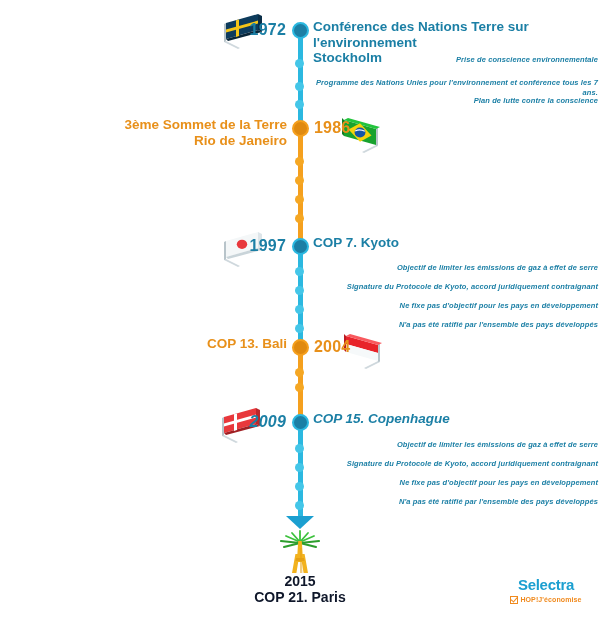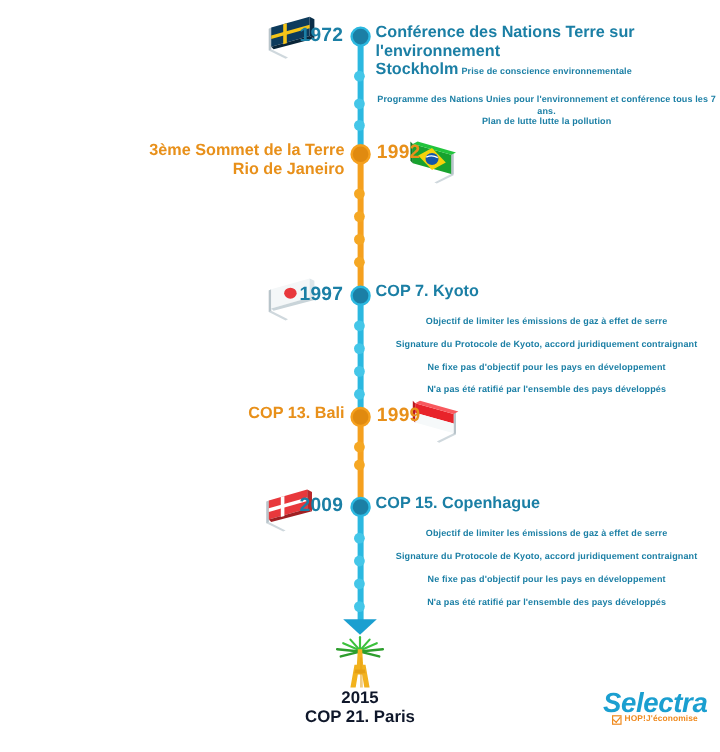--- a/index.html
+++ b/index.html
@@ -103,21 +103,21 @@
   .bullet-text {
     position: absolute;
     top: 0;
     font-size: 7.5px;
     font-weight: bold;
     line-height: 9.5px;
     letter-spacing: 0.1px;
     white-space: pre-line;
   }
   .bullet-text.blue   { color: #1b7fa5; }
-  .bullet-text.right  { left: 313px; width: 285px; text-align: center; }
+  .bullet-text.right  { left: 313px; width: 285px; text-align: right; font-style: italic; }
 
   
   .flag {
     position: absolute;
     width: 48px;
     height: 42px;
   }
 
   
   #arrow-head {
@@ -145,26 +145,25 @@
 
   
   #selectra-logo {
     position: absolute;
     left: 496px;
     top: 575px;
     width: 100px;
     text-align: center;
   }
   #selectra-wordmark {
-    font-size: 23px;
+    font-size: 15px;
     font-weight: bold;
     color: #1b9fd0;
     letter-spacing: -0.3px;
     line-height: 20px;
-    font-style: italic;
   }
   #selectra-tagline-row {
     display: flex;
     align-items: center;
     justify-content: center;
     gap: 2px;
     margin-top: 1px;
   }
   #selectra-tagline {
     font-size: 7px;
@@ -223,39 +222,39 @@
     <div class="bullet" style="top:55px;">
       <div class="bullet-dot blue"></div>
       <div class="bullet-text blue right">Prise de conscience environnementale</div>
     </div>
     <div class="bullet" style="top:78px;">
       <div class="bullet-dot blue"></div>
       <div class="bullet-text blue right">Programme des Nations Unies pour l'environnement et conférence tous les 7 ans.</div>
     </div>
     <div class="bullet" style="top:96px;">
       <div class="bullet-dot blue"></div>
-      <div class="bullet-text blue right">Plan de lutte lutte la pollution</div>
+      <div class="bullet-text blue right">Plan de lutte contre la conscience</div>
     </div>
   </div>
 
   <div class="event">
     <svg class="flag" style="left:336px; top:114px;" viewBox="0 0 48 42">
       <polygon points="42,32 40,31 26,38 28,39" fill="#cfd8dd"></polygon>
       <rect x="40" y="14" width="2" height="18" fill="#cfd8dd"></rect>
       <polygon points="40,14 42,13 42,31 40,32" fill="#b8c4ca"></polygon>
       <polygon points="8,6 40,15 40,31 8,22" fill="#18a22e"></polygon>
       <polygon points="8,6 12,4 44,13 40,15" fill="#22c43c"></polygon>
       <polygon points="8,6 8,22 6,20 6,4" fill="#0f7c22"></polygon>
       <polygon points="24,9.3 35.5,21.5 24,27.7 12.5,15.5" fill="#f5d20b"></polygon>
       <ellipse cx="24" cy="18.5" rx="5.4" ry="5" fill="#1455a8"></ellipse>
       <path d="M19.2 16.9 Q24 14.6 28.8 17.3" stroke="#ffffff" stroke-width="1.1" fill="none"></path>
     </svg>
     <div class="head-row" style="top:118px;">
       <div class="node-dot orange"></div>
-      <div class="year orange right">1992</div>
+      <div class="year orange right">1986</div>
       <div class="title orange left">3ème Sommet de la Terre
 Rio de Janeiro</div>
     </div>
     <div class="bullet" style="top:153px;">
       <div class="bullet-dot orange"></div>
 
     </div>
     <div class="bullet" style="top:172px;">
       <div class="bullet-dot orange"></div>
 
@@ -308,21 +307,21 @@
       <polygon points="42,32 40,31 26,38 28,39" fill="#cfd8dd"></polygon>
       <rect x="40" y="14" width="2" height="18" fill="#cfd8dd"></rect>
       <polygon points="40,14 42,13 42,31 40,32" fill="#b8c4ca"></polygon>
       <polygon points="8,6 40,15 40,23 8,14" fill="#e8232a"></polygon>
       <polygon points="8,14 40,23 40,31 8,22" fill="#f6f9fa"></polygon>
       <polygon points="8,6 12,4 44,13 40,15" fill="#f8595e"></polygon>
       <polygon points="8,6 8,22 6,20 6,4" fill="#bb1a20"></polygon>
     </svg>
     <div class="head-row" style="top:337px;">
       <div class="node-dot orange"></div>
-      <div class="year orange right">1999</div>
+      <div class="year orange right">2004</div>
       <div class="title orange left">COP 13. Bali</div>
     </div>
     <div class="bullet" style="top:364px;">
       <div class="bullet-dot orange"></div>
 
     </div>
     <div class="bullet" style="top:379px;">
       <div class="bullet-dot orange"></div>
 
     </div>
@@ -332,21 +331,21 @@
     <svg class="flag" style="left:216px; top:404px;" viewBox="0 0 48 42">
       <polygon points="6,32 8,31 22,38 20,39" fill="#cfd8dd"></polygon>
       <rect x="6" y="14" width="2" height="18" fill="#cfd8dd"></rect>
       <polygon points="6,14 8,13 8,31 6,32" fill="#b8c4ca"></polygon>
       <polygon points="8,13 40,4 40,20 8,29" fill="#e8383c"></polygon>
       <polygon points="40,4 44,6 44,22 40,20" fill="#b9272b"></polygon>
       <polygon points="8,29 40,20 44,22 10,31" fill="#a01f23"></polygon>
       <polygon points="18,10.2 21,9.4 21,26.1 18,26.9" fill="#ffffff"></polygon>
       <polygon points="8,19.6 40,10.6 40,13.6 8,22.6" fill="#ffffff"></polygon>
     </svg>
-    <div class="head-row" style="top:412px;">
+    <div class="head-row" style="top:412px;font-style:italic;">
       <div class="node-dot blue"></div>
       <div class="year blue left">2009</div>
       <div class="title blue right">COP 15. Copenhague</div>
     </div>
     <div class="bullet" style="top:440px;">
       <div class="bullet-dot blue"></div>
       <div class="bullet-text blue right">Objectif de limiter les émissions de gaz à effet de serre</div>
     </div>
     <div class="bullet" style="top:459px;">
       <div class="bullet-dot blue"></div>

